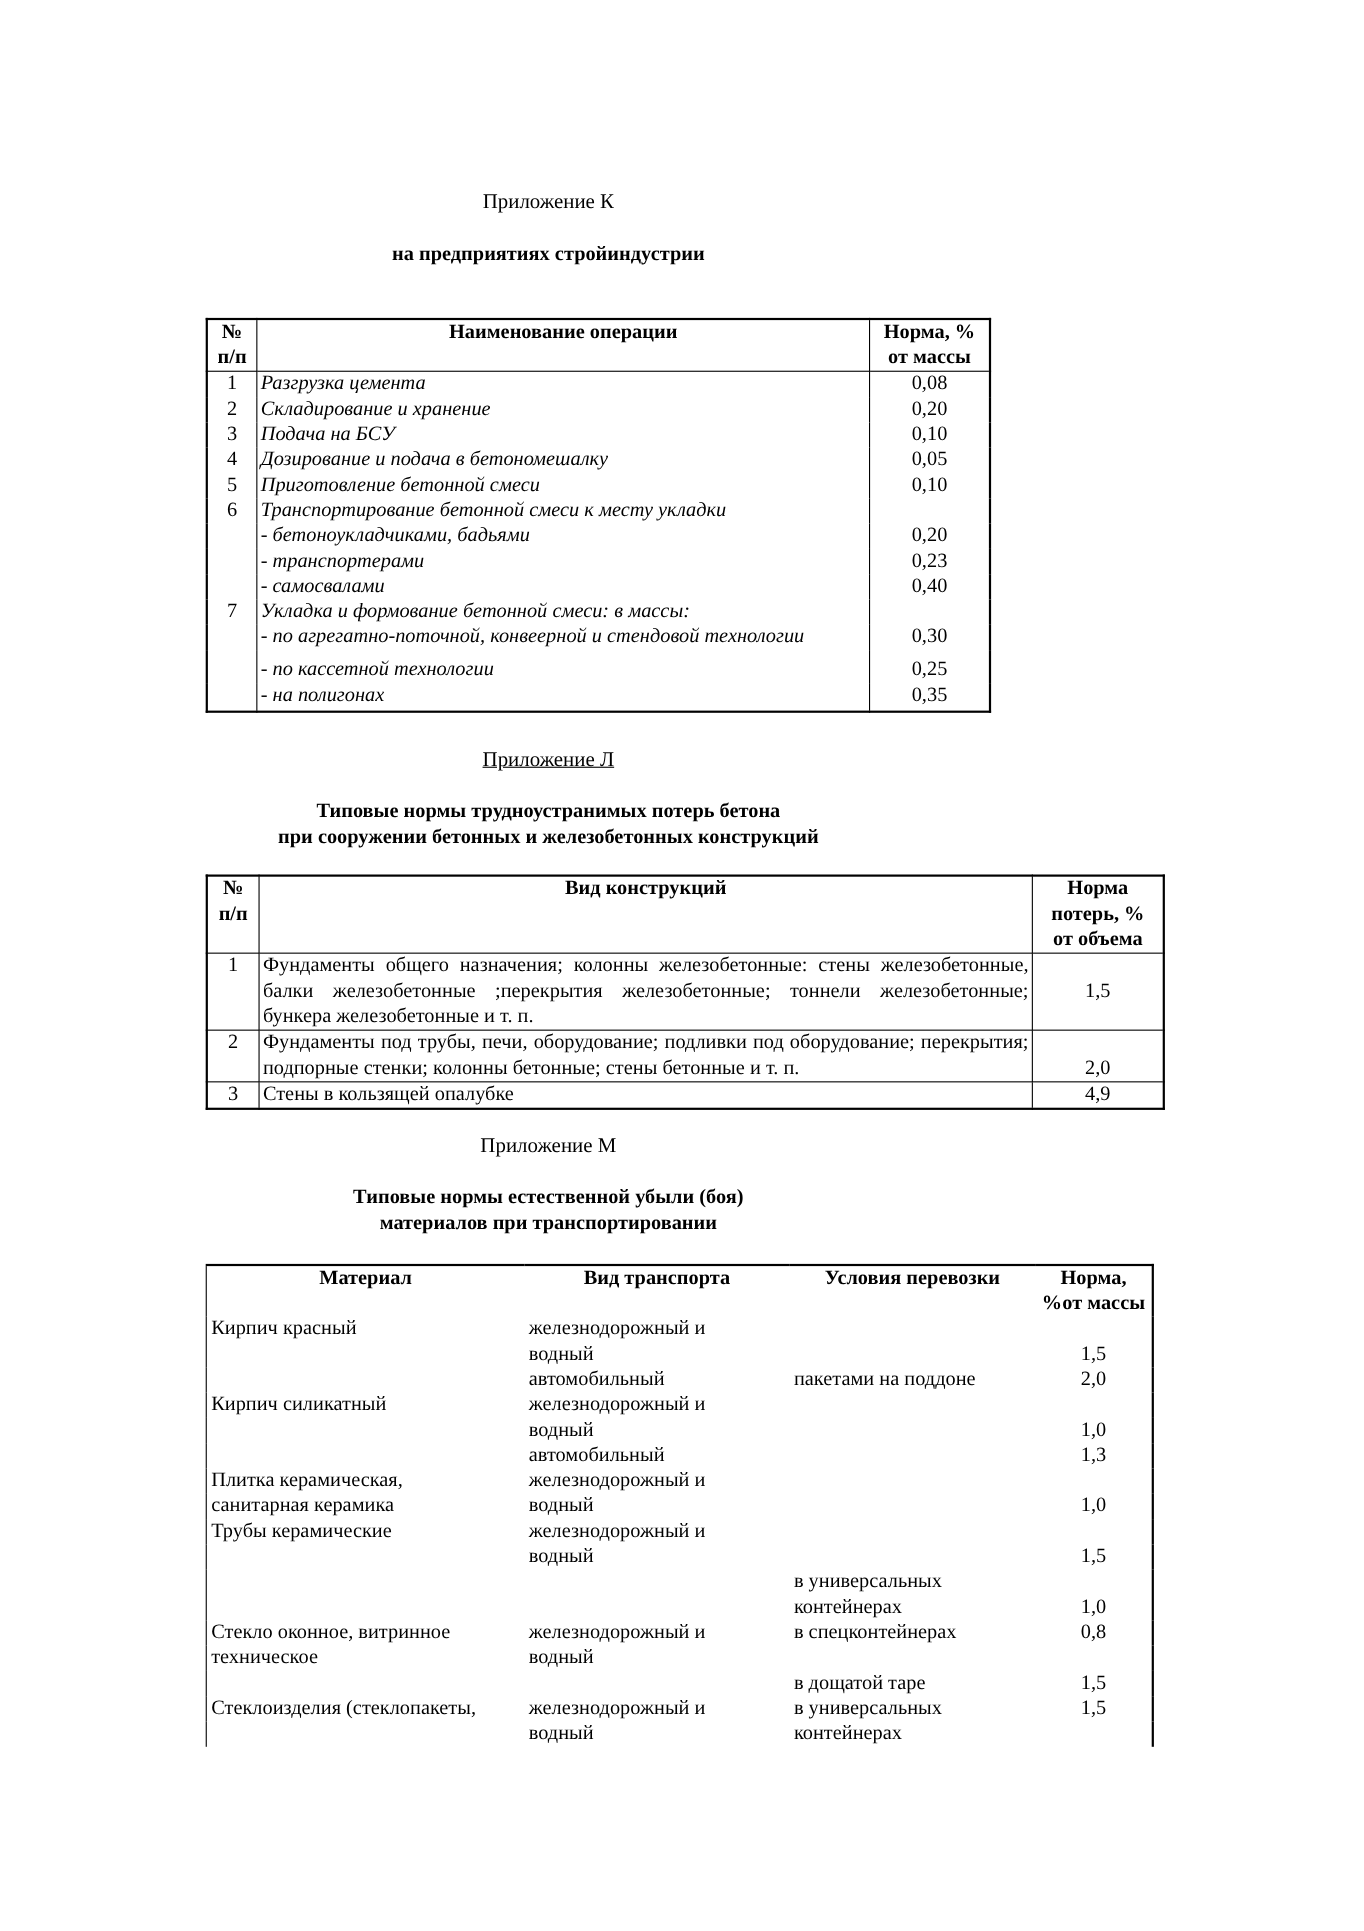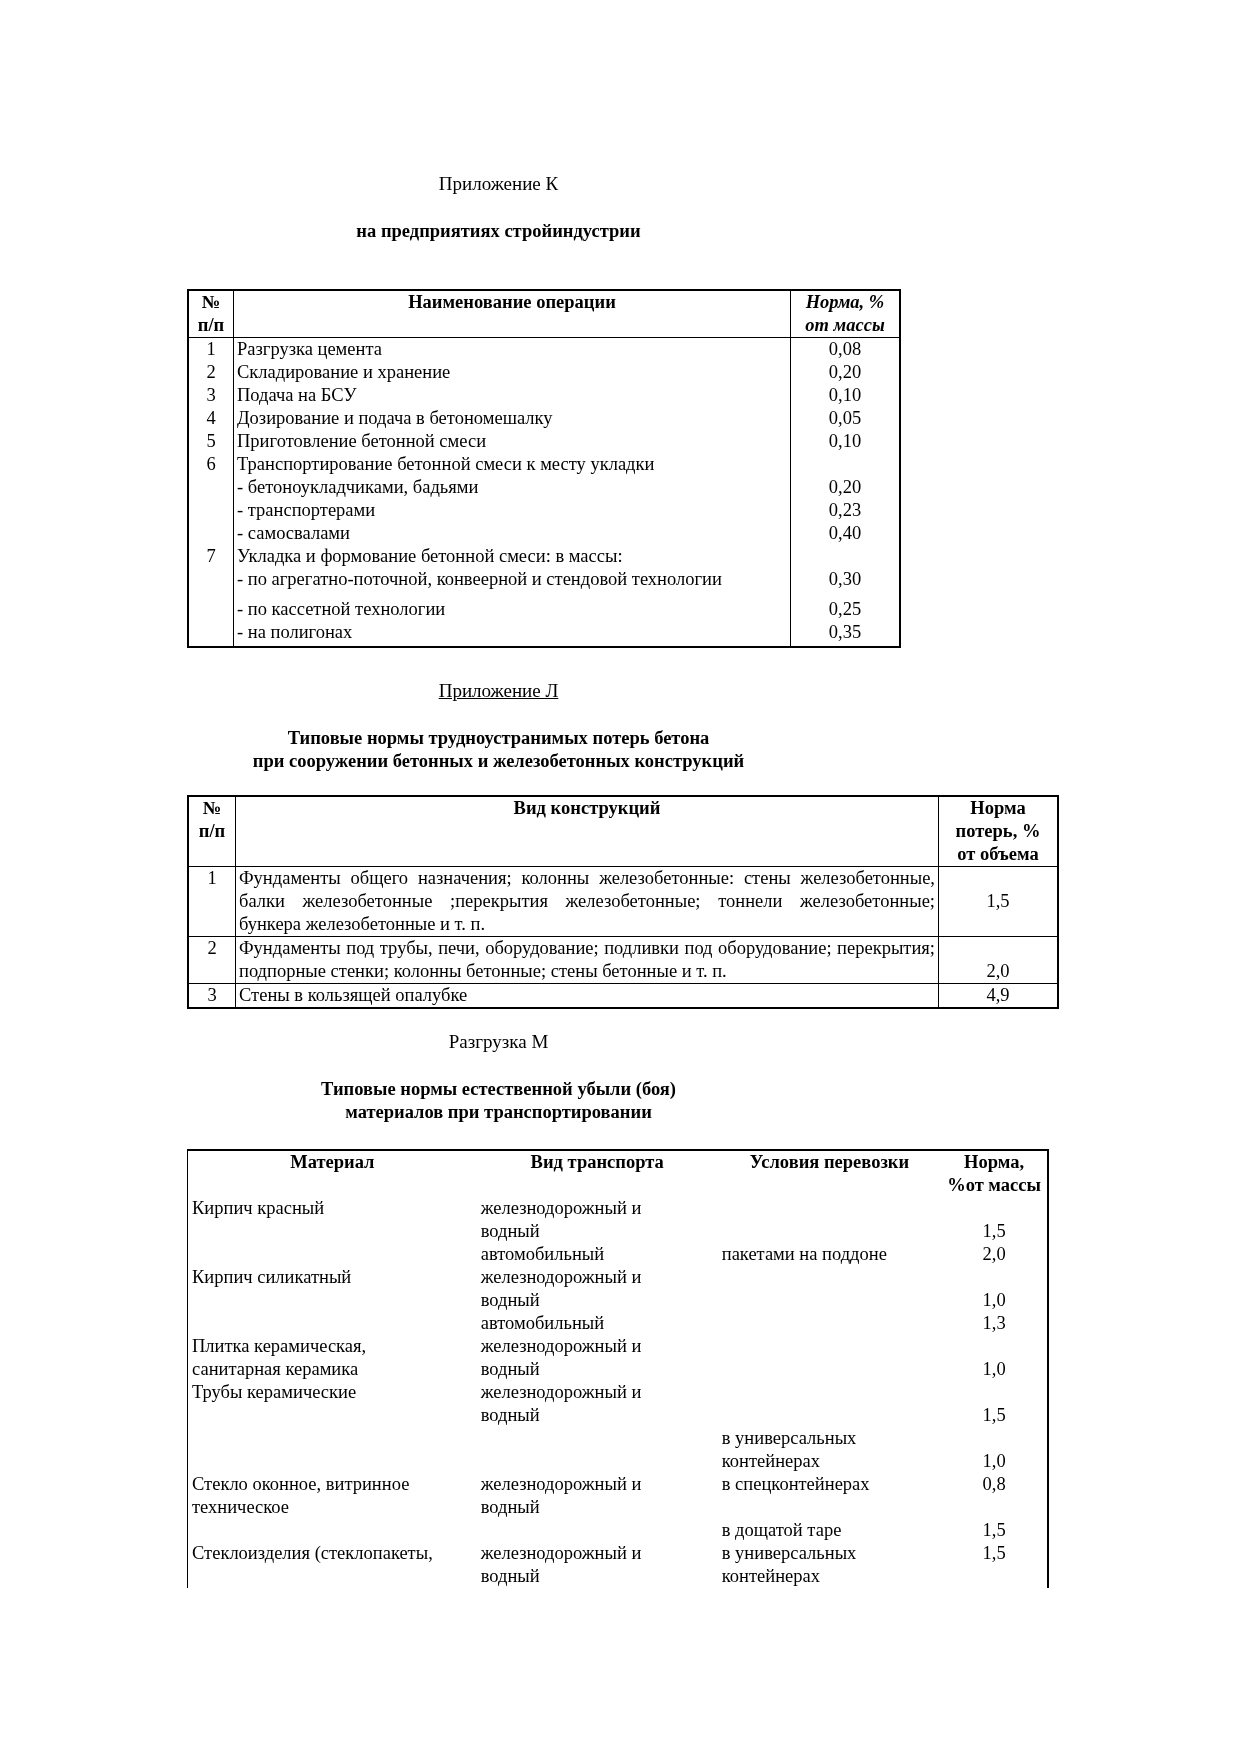--- a/index.html
+++ b/index.html
@@ -9,21 +9,21 @@
   .appendix { font-size:19px; }
   .title { font-weight:bold; font-size:18.5px; line-height:23px; }
   table { border-collapse:collapse; position:absolute; }
   td, th { font-size:18.5px; line-height:23px; padding:0 4px; vertical-align:top; }
   th { font-weight:bold; }
 
   
   #tk { left:187px; top:289px; width:714px; border:2px solid #000; }
   #tk th { border:1.5px solid #000; text-align:center; padding:0 2px; }
   #tk td.num { border-left:1.5px solid #000; border-right:1.5px solid #000; text-align:center; width:40px; padding:0; }
-  #tk td.name { border-right:1.5px solid #000; text-align:left; padding-left:3px; }
+  #tk td.name { border-right:1.5px solid #000; text-align:left; padding-left:3px;font-style:italic; }
   #tk td.val { text-align:center; width:100px; }
   #tk tr.gap td { padding-top:7px; }
   #tk tr.last td { padding-bottom:2px; }
 
   
   #tl { left:187px; top:795px; width:872px; border:2px solid #000; }
   #tl th, #tl td { border:1.5px solid #000; }
   #tl th { text-align:center; }
   #tl td.num { text-align:center; width:38px; padding:0; }
   #tl td.desc { text-align:justify; text-align-last:left; padding-left:3px; padding-right:3px; }
@@ -49,21 +49,21 @@
 </div>
 
 <table id="tk">
   <thead>
     <tr>
       <th style="width:40px;">
         <div>№</div>
         <div>п/п</div>
       </th>
       <th>Наименование операции</th>
-      <th style="width:100px;font-style:italic;">
+      <th style="width:100px;">
         <div>Норма, %</div>
         <div>от массы</div>
       </th>
     </tr>
   </thead>
   <tbody id="tk-body">
       <tr>
         <td class="num">1</td>
         <td class="name">Разгрузка цемента</td>
         <td class="val">0,08</td>
@@ -164,21 +164,21 @@
         <td class="val bottom">2,0</td>
       </tr>
       <tr>
         <td class="num">3</td>
         <td class="desc">Стены в кользящей опалубке</td>
         <td class="val bottom">4,9</td>
       </tr>
     </tbody>
 </table>
 
-<div class="center appendix" style="top:1031px;">Разгрузка М</div>
+<div class="center appendix" style="top:1031px;">Приложение М</div>
 <div class="center title" style="top:1078px;">
   <div>Типовые нормы естественной убыли (боя)</div>
   <div>материалов при транспортировании</div>
 </div>
 
 <table id="tm">
   <thead>
     <tr>
       <th class="c1">Материал</th>
       <th class="c2">Вид транспорта</th>

